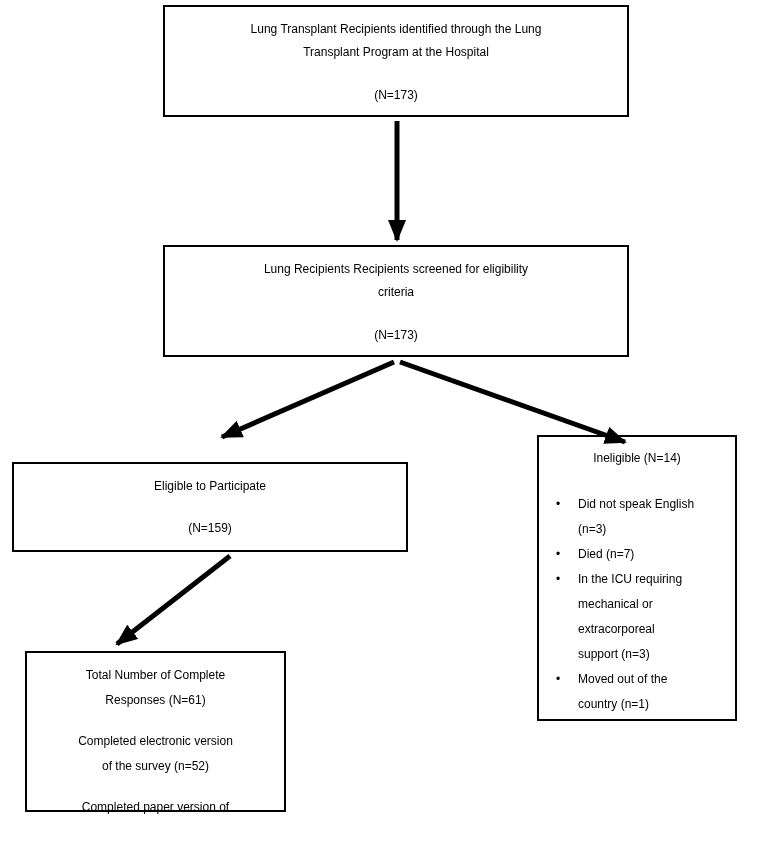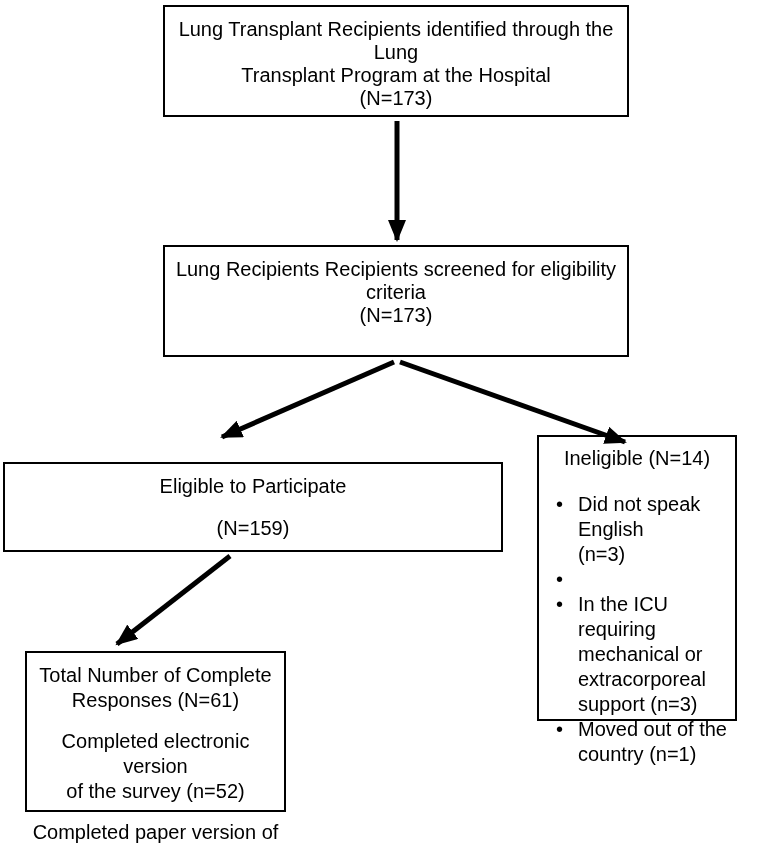--- a/index.html
+++ b/index.html
@@ -12,31 +12,31 @@
     position: relative;
     width: 777px;
     height: 861px;
     background: #ffffff;
     overflow: hidden;
   }
   .box {
     position: absolute;
     border: 2px solid #000000;
     background: #ffffff;
-    font-size: 20px;
+    font-size: 12px;
     line-height: 23px;
     text-align: center;
   }
   #box-identified { left: 163px; top: 5px;   width: 466px; height: 112px; padding-top: 11px; }
   #box-screened   { left: 163px; top: 245px; width: 466px; height: 112px; padding-top: 11px; }
-  #box-eligible   { left: 3px;   top: 462px; width: 500px; height: 90px;  padding-top: 11px; }
+  #box-eligible   { left: 12px;   top: 462px; width: 396px; height: 90px;  padding-top: 11px; }
   #box-ineligible { left: 537px; top: 435px; width: 200px; height: 286px; padding-top: 9px; line-height: 25px; }
   #box-complete   { left: 25px;  top: 651px; width: 261px; height: 161px; padding-top: 10px; line-height: 25px; }
 
-  .count { }
+  .count { margin-top: 20px; }
   #box-eligible .count { margin-top: 19px; }
 
   .para + .para { margin-top: 16px; }
 
   .bullets {
     margin-top: 21px;
     padding-left: 13px;
     padding-right: 4px;
     text-align: left;
   }
@@ -89,20 +89,23 @@
       <div class="bullet-row">
         <span class="bullet-marker">•</span>
         <span class="bullet-text">
           <div>Did not speak English</div>
           <div>(n=3)</div>
         </span>
       </div>
 
       <div class="bullet-row">
         <span class="bullet-marker">•</span>
+        <span class="bullet-text">
+          <div>Died (n=7)</div>
+        </span>
       </div>
 
       <div class="bullet-row">
         <span class="bullet-marker">•</span>
         <span class="bullet-text">
           <div>In the ICU requiring</div>
           <div>mechanical or</div>
           <div>extracorporeal</div>
           <div>support (n=3)</div>
         </span>

